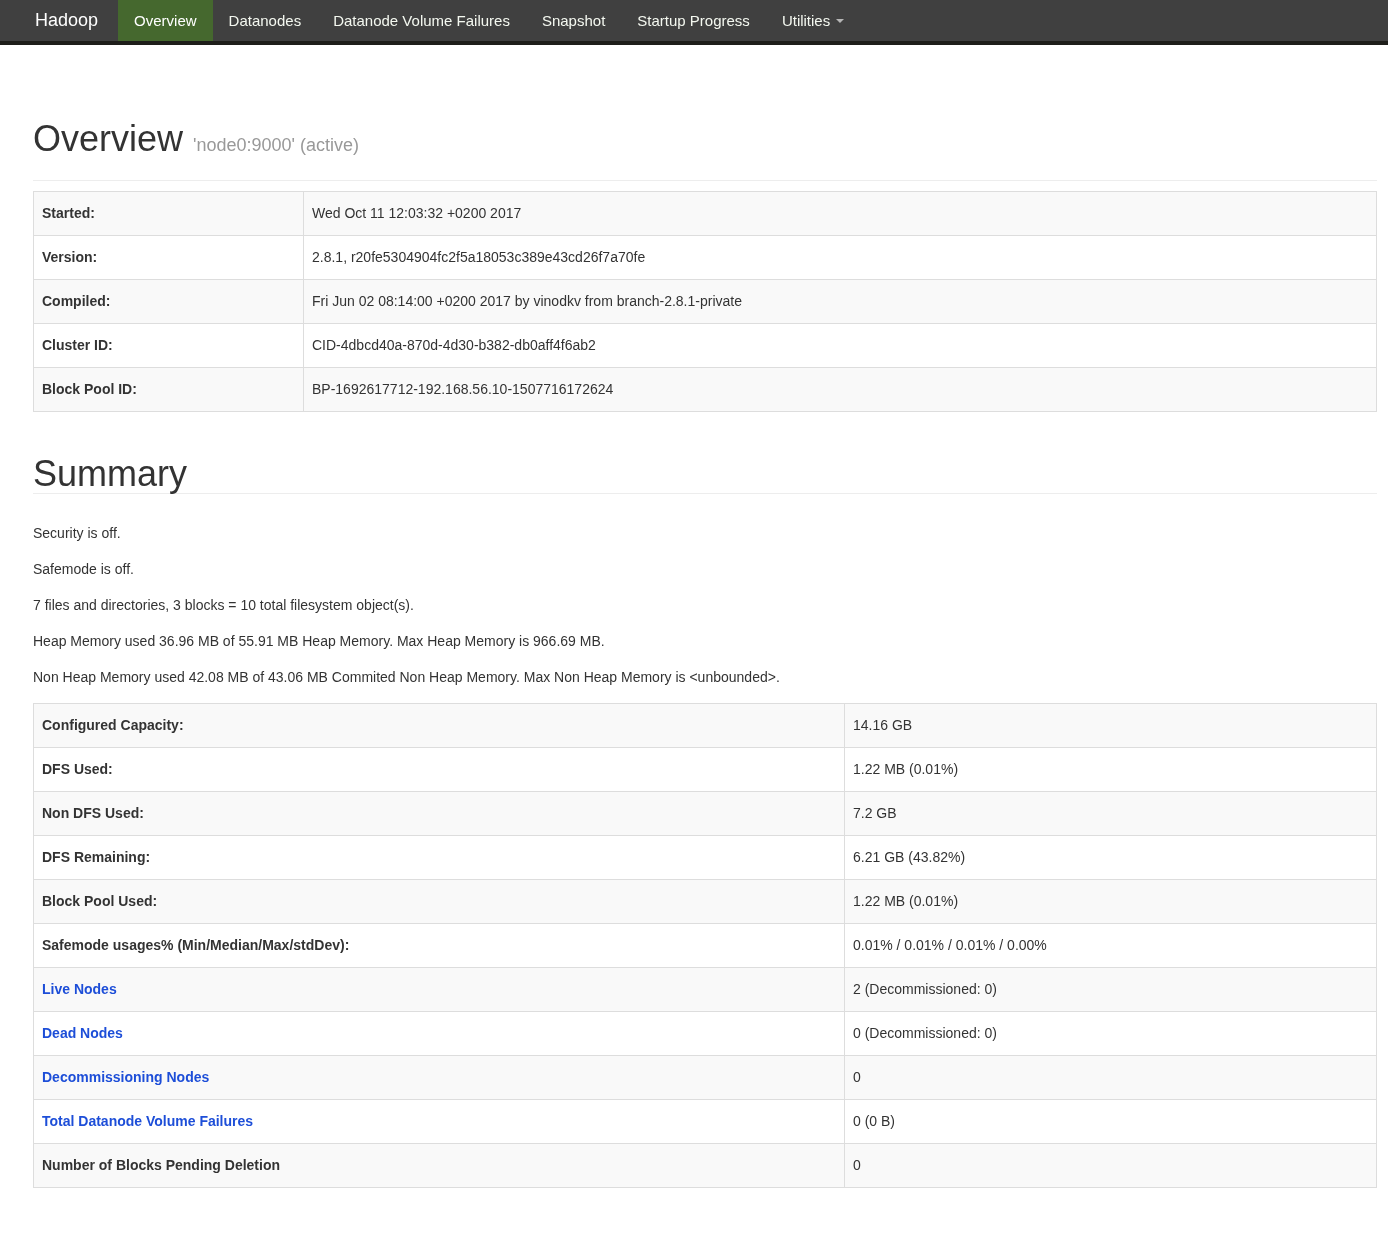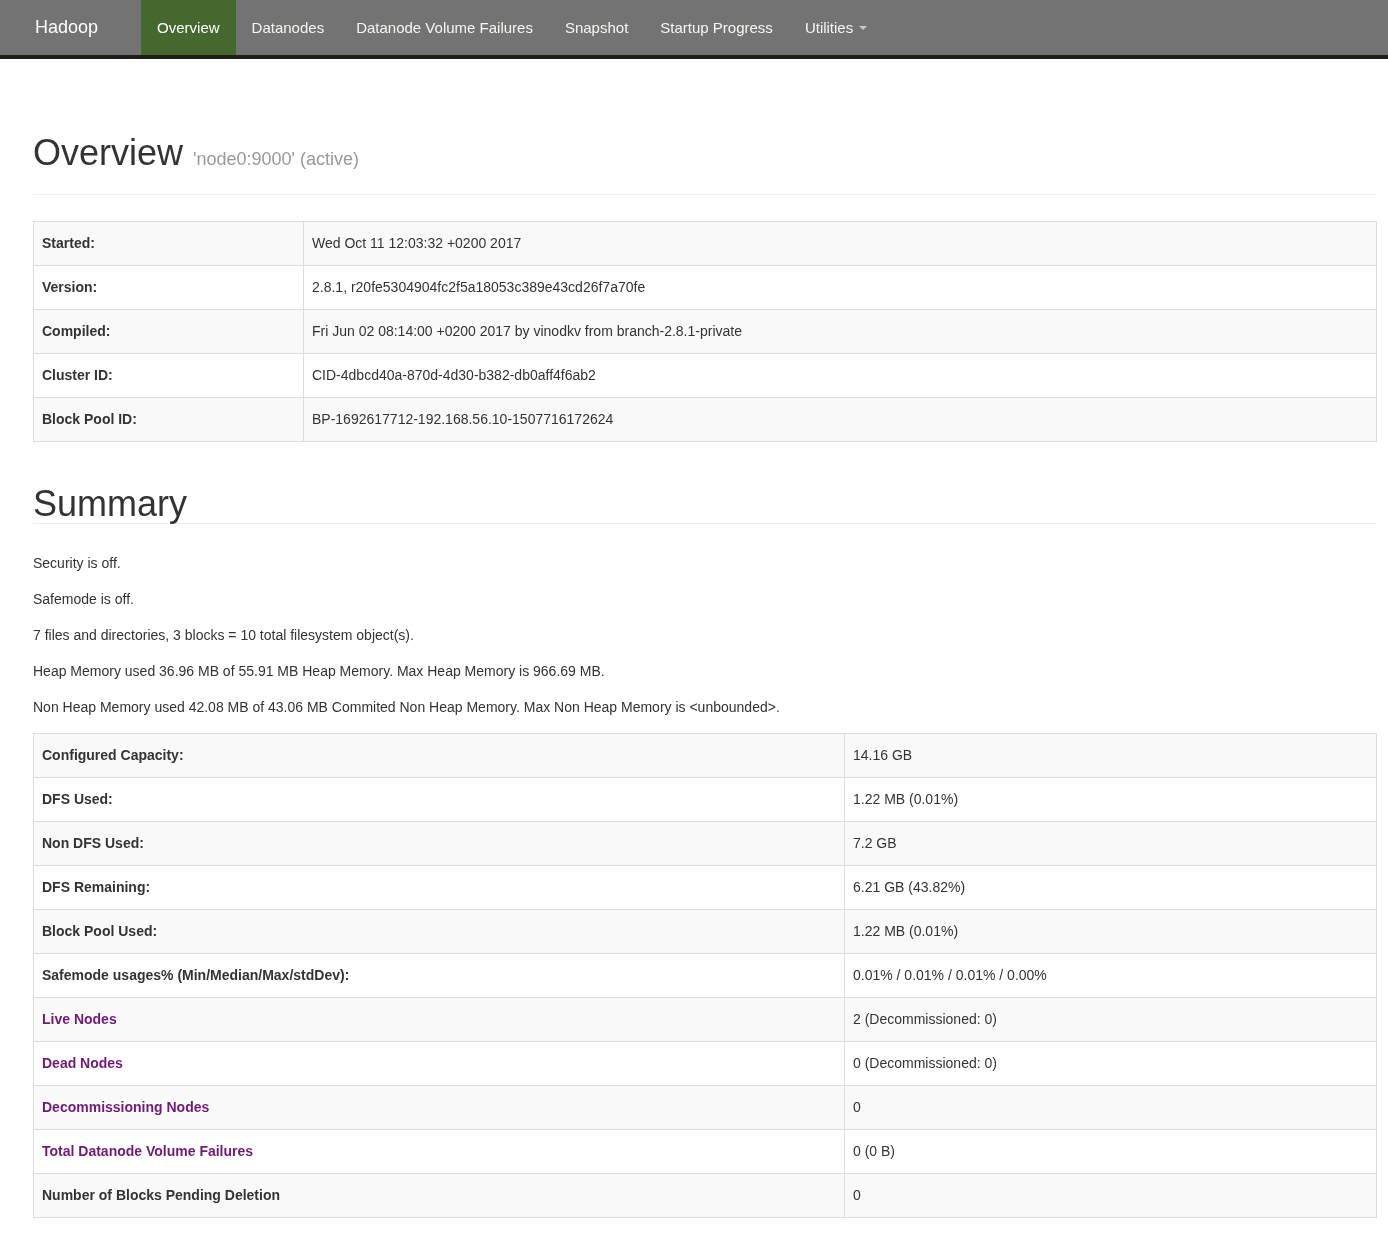--- a/index.html
+++ b/index.html
@@ -6,24 +6,24 @@
   html, body { margin: 0; padding: 0; }
   body {
     width: 1388px; height: 1260px; overflow: hidden;
     background: #fff; color: #333;
     font-family: "Liberation Sans", sans-serif;
     font-size: 14px;
   }
 
   
   .navbar {
-    width: 100%; height: 59px;
-    background: #737373;
+    width: 100%; height: 45px;
+    background: #404040;
     border-bottom: 4px solid #1e1e1a;
-    display: flex; align-items: stretch; gap: 23px;
+    display: flex; align-items: stretch;
   }
   .navbar-brand {
     display: flex; align-items: center;
     padding: 0 20px 0 35px;
     color: #fff; font-size: 18px; text-decoration: none;
     cursor: pointer;
   }
   .navbar-menu {
     list-style: none; margin: 0; padding: 0;
     display: flex; align-items: stretch;
@@ -62,30 +62,30 @@
   th, td {
     border: 1px solid #ddd;
     text-align: left; vertical-align: top;
     padding: 11px 8px; line-height: 21px;
     font-size: 14px; overflow: hidden; white-space: nowrap;
   }
   th { font-weight: bold; }
   tbody tr:nth-child(odd) { background: #f9f9f9; }
   tbody tr:nth-child(even) { background: #fff; }
 
-  .info-table { margin-top: 26px; }
+  .info-table { margin-top: 10px; }
   .info-table th { width: 270px; }
 
   .summary-paragraphs { margin-top: 29px; }
   .summary-paragraphs p { margin: 0 0 16px; line-height: 20px; }
 
   .summary-table { margin-top: 11px; }
   .summary-table th { width: 811px; }
 
-  a.table-link { color: #701a75; text-decoration: none; cursor: pointer; }
+  a.table-link { color: #1d4ed8; text-decoration: none; cursor: pointer; }
 </style>
 </head>
 <body>
 
 <nav class="navbar">
   <a class="navbar-brand">Hadoop</a>
   <ul class="navbar-menu" id="navbar-menu">
       <li class="active">
         <a>
           <span>Overview</span>

